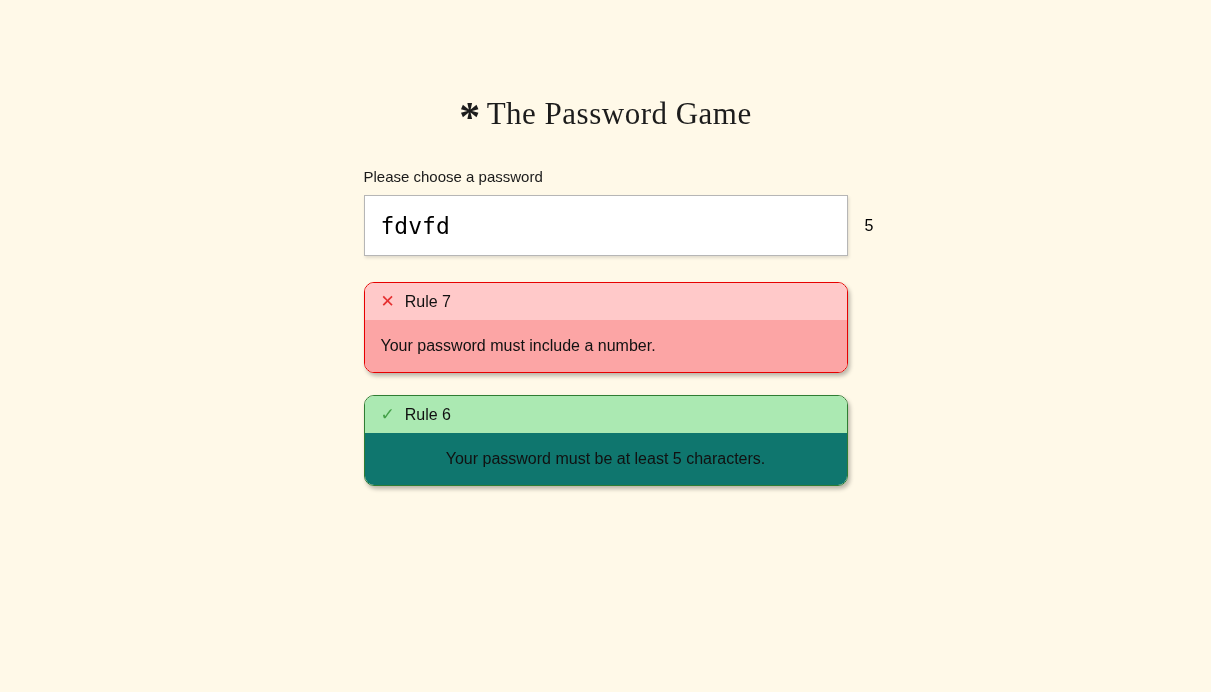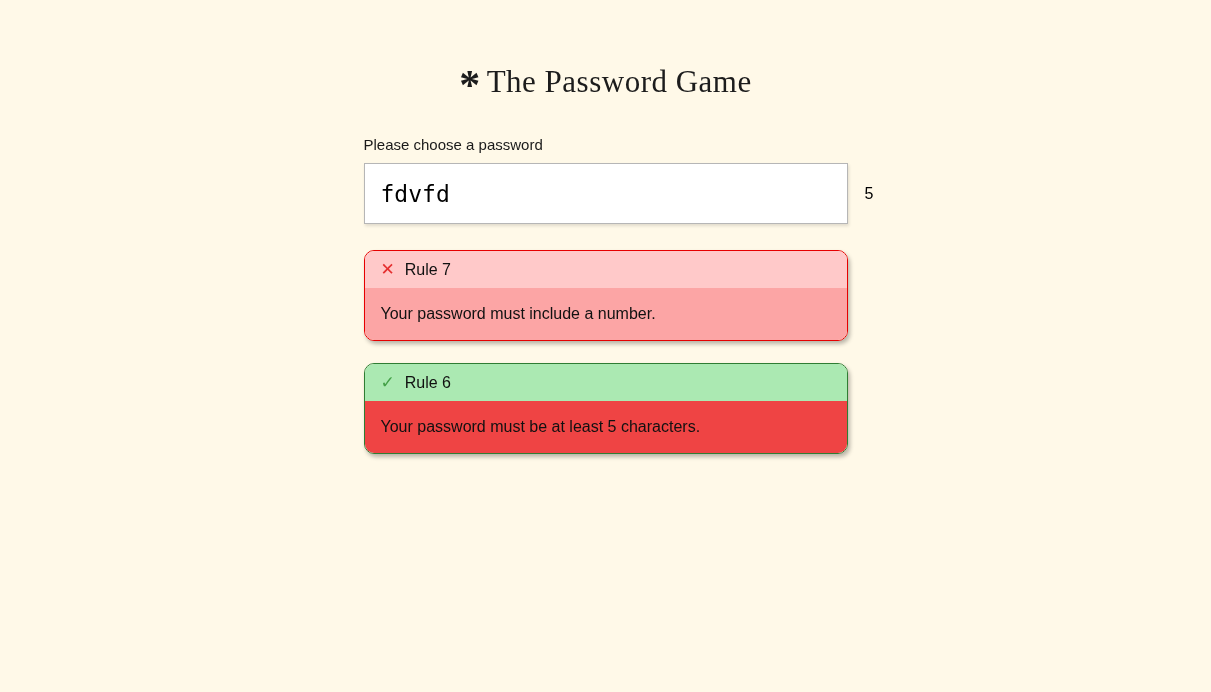--- a/index.html
+++ b/index.html
@@ -9,21 +9,21 @@
     height: 692px;
     background: #fff9e8;
     font-family: "Liberation Sans", sans-serif;
     color: #111;
     overflow: hidden;
   }
 
   .page {
     width: 100%;
     height: 100%;
-    padding-top: 64px;
+    padding-top: 96px;
   }
 
   h1.title {
     font-family: "Liberation Serif", serif;
     font-weight: 400;
     font-size: 31px;
     text-align: center;
     color: #1c1c1c;
     letter-spacing: 0.5px;
   }
@@ -115,21 +115,21 @@
     border: 1px solid #e60000;
   }
   .rule-card.failed .rule-header { background: #ffc9c9; }
   .rule-card.failed .rule-body   { background: #fca5a5; }
   .rule-card.failed .rule-icon   { color: #e53030; }
 
   .rule-card.passed {
     border: 1px solid #2f7d33;
   }
   .rule-card.passed .rule-header { background: #abe9b2; }
-  .rule-card.passed .rule-body   { background: #ef4444; }
+  .rule-card.passed .rule-body   { background: #0f766e; text-align: center; }
   .rule-card.passed .rule-icon   { color: #43a047; }
 </style>
 </head>
 <body>
 
 <div class="page">
 
   <h1 class="title">
     <span class="logo-asterisk">*</span><span>The Password Game</span>
   </h1>

